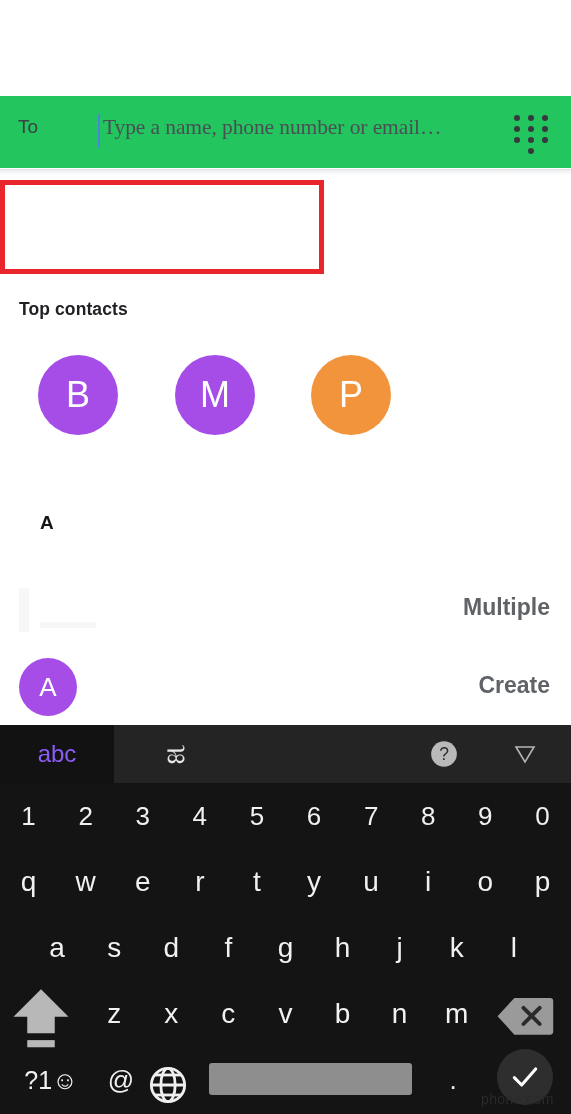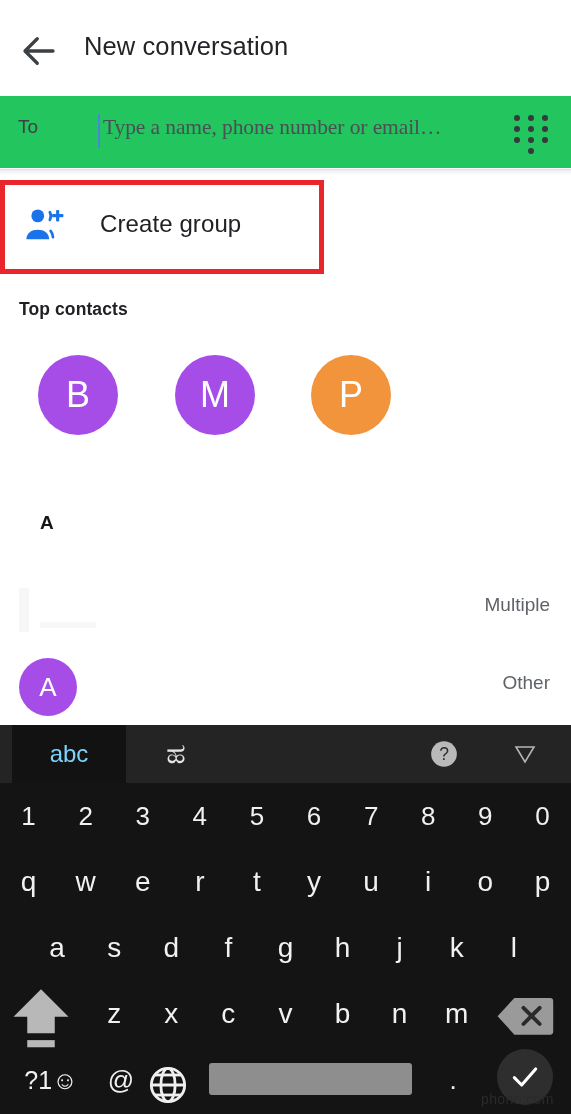--- a/index.html
+++ b/index.html
@@ -56,31 +56,31 @@
   .avatar.a3{left:311px;}
 
   
   .section-a{position:absolute;left:40px;top:512px;font-size:19px;font-weight:bold;color:#151618;}
   .contact-row{position:absolute;left:0;width:571px;height:74px;cursor:pointer;}
   .contact-row .avatar-sm{
     position:absolute;left:19px;top:0;width:58px;height:58px;border-radius:50%;
     display:flex;align-items:center;justify-content:center;color:#fff;font-size:26px;
   }
   .contact-row .subtype{
-    position:absolute;right:21px;top:14px;font-size:19px;color:#5f6368;
+    position:absolute;right:21px;top:14px;font-size:23px;color:#5f6368;font-weight:bold;
   }
   .ghost-line{position:absolute;background:#f7f7f8;}
 
   
   .kb{position:absolute;left:0;top:725px;width:571px;height:389px;background:#141414;}
   .kb-toolbar{position:absolute;left:0;top:0;width:571px;height:58px;background:#242424;}
   .kb-tab-abc{
-    position:absolute;left:12px;top:0;width:114px;height:58px;background:#121212;
-    display:flex;align-items:center;justify-content:center;
-    color:#7dd3fc;font-size:24px;cursor:pointer;
+    position:absolute;left:0;top:0;width:114px;height:58px;background:#121212;
+    display:flex;align-items:center;justify-content:center;
+    color:#8b5cf6;font-size:24px;cursor:pointer;
   }
   .kb-tab-script{
     position:absolute;left:114px;top:0;width:124px;height:58px;
     display:flex;align-items:center;justify-content:center;
     color:#e6e6e6;font-size:28px;cursor:pointer;
   }
   .kb-help{position:absolute;left:430px;top:15px;width:28px;height:28px;cursor:pointer;}
   .kb-collapse{position:absolute;left:513px;top:18px;width:24px;height:22px;cursor:pointer;}
 
   .kb-rows{position:absolute;left:0;top:58px;width:571px;height:331px;}
@@ -103,29 +103,20 @@
 
   .watermark{
     position:absolute;left:481px;top:1091px;font-size:14px;color:#2a2a2a;letter-spacing:.4px;
   }
 </style>
 </head>
 <body>
 
 <div id="app">
 
-  <div class="appbar">
-    <div class="back-btn">
-      <svg viewBox="0 0 24 24" fill="none" stroke="#3c4043" stroke-width="1.9" stroke-linecap="round" stroke-linejoin="round">
-        <line x1="20" y1="12" x2="4.5" y2="12"></line>
-        <polyline points="11,5 4,12 11,19"></polyline>
-      </svg>
-    </div>
-    <div class="appbar-title">New conversation</div>
-  </div>
 
   <div class="to-row">
     <div class="to-label">To</div>
     <div class="to-input-wrap">
       <div class="caret"></div>
       <div class="to-placeholder">Type a name, phone number or email…</div>
     </div>
   </div>
   <div class="dialpad">
     <i style="left:5px;top:5px"></i>
@@ -136,33 +127,20 @@
       <i style="left:33px;top:16px"></i>
     <i style="left:5px;top:27px"></i>
       <i style="left:19px;top:27px"></i>
       <i style="left:33px;top:27px"></i>
     <i style="left:19px;top:38px"></i>
   </div>
 
   <div class="divider"></div>
   <div class="divider-shadow"></div>
 
-  <div class="cg-hit" style="top:180px">
-    <div class="cg-icon">
-      <svg viewBox="0 0 24 22" fill="#1a73e8">
-        <circle cx="8.6" cy="5.4" r="3.5"></circle>
-        <path d="M2.4 18.2c0-3.4 2.8-5.2 6.2-5.2s6.2 1.8 6.2 5.2z"></path>
-        <path d="M15.2 3.4a4.6 4.6 0 0 1 0 4.2" stroke="#1a73e8" stroke-width="1.5" fill="none" stroke-linecap="round"></path>
-        <path d="M15.6 13.6a5.2 5.2 0 0 1 1.3 3.4" stroke="#1a73e8" stroke-width="1.5" fill="none" stroke-linecap="round"></path>
-        <rect x="18.6" y="2.2" width="1.7" height="6.2" rx="0.5"></rect>
-        <rect x="16.4" y="4.4" width="6.2" height="1.7" rx="0.5"></rect>
-      </svg>
-    </div>
-    <div class="cg-label">Create group</div>
-  </div>
   <div class="redbox" style="border-color: rgb(232, 38, 44);"></div>
 
   <div class="section-top">Top contacts</div>
   <div class="avatars">
     <div class="avatar a1" style="background: rgb(166, 77, 232);">
       <span>B</span>
     </div>
     <div class="avatar a2" style="background: rgb(166, 77, 232);">
       <span>M</span>
     </div>
@@ -176,21 +154,21 @@
   <div class="contact-row" style="top:580px">
     <div class="ghost-line" style="left:19px;top:8px;width:10px;height:44px;"></div>
     <div class="ghost-line" style="left:40px;top:42px;width:56px;height:6px;"></div>
     <div class="subtype">Multiple</div>
   </div>
 
   <div class="contact-row" style="top:658px">
     <div class="avatar-sm" style="background: rgb(166, 77, 232);">
       <span>A</span>
     </div>
-    <div class="subtype">Other</div>
+    <div class="subtype">Create</div>
   </div>
 
   <div class="kb">
 
     <div class="kb-toolbar">
       <div class="kb-tab-abc">abc</div>
       <div class="kb-tab-script">ಹ</div>
       <div class="kb-help">
         <svg viewBox="0 0 24 24">
             <circle cx="12" cy="12" r="11" fill="#b9b9b9"></circle>

